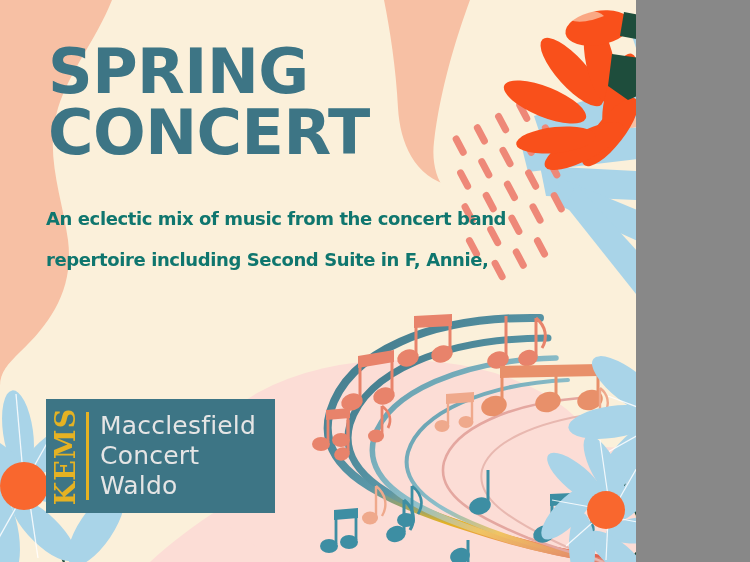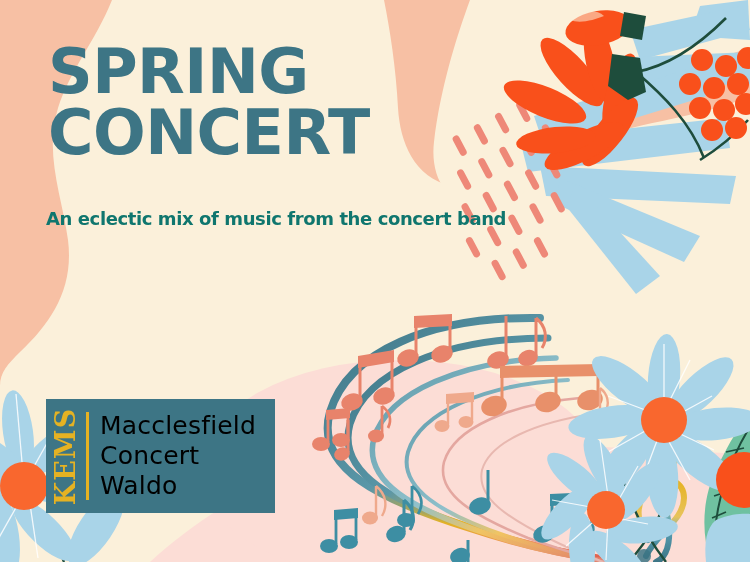--- a/index.html
+++ b/index.html
@@ -1,18 +1,18 @@
 <!DOCTYPE html>
 <html><head>
 <meta charset="utf-8">
 <style>
   html,body{margin:0;padding:0;background:#888;}
   #poster{
     position:relative;
-    width:750px;height:562px;
+    width:636px;height:562px;
     overflow:hidden;
     background:#FBF0DA;
     font-family:"Liberation Sans", sans-serif;
   }
   .layer{position:absolute;top:0;left:0;width:750px;height:562px;}
   svg.layer{display:block;}
 
   
   #title-block{
     position:absolute;left:48px;top:42px;
@@ -68,21 +68,21 @@
   #logo-rule{
     width:3px;height:88px;background:#E5B223;margin-right:11px;
   }
   #logo-name{
     display:flex;flex-direction:column;justify-content:center;
   }
   #logo-name span{
     font-family:"DejaVu Sans","Liberation Sans",sans-serif;
     font-size:25px;
     line-height:30px;
-    color:#000000;
+    color:#e5e5e5;
     letter-spacing:0.2px;
     white-space:nowrap;
   }
 </style>
 </head>
 <body>
 
 <div id="poster">
 
   <svg class="layer" viewBox="0 0 750 562" xmlns="http://www.w3.org/2000/svg">
@@ -379,20 +379,21 @@
     <ellipse cx="96" cy="528" rx="17" ry="44" transform="rotate(34 96 528)" fill="#A9D4E8"></ellipse>
   </svg>
 
   <div id="title-block">
     <span class="tline">SPRING</span>
     <span class="tline">CONCERT</span>
   </div>
 
   <div id="blurb">
     <span class="bline">An eclectic mix of music from the concert band</span>
+    <span class="bline">repertoire including Second Suite in F, Annie,</span>
   </div>
 
   <div id="logo">
     <div id="logo-kems">
       <span class="kemsword">KEMS</span>
     </div>
     <div id="logo-rule"></div>
     <div id="logo-name">
       <span>Macclesfield</span>
       <span>Concert</span>

